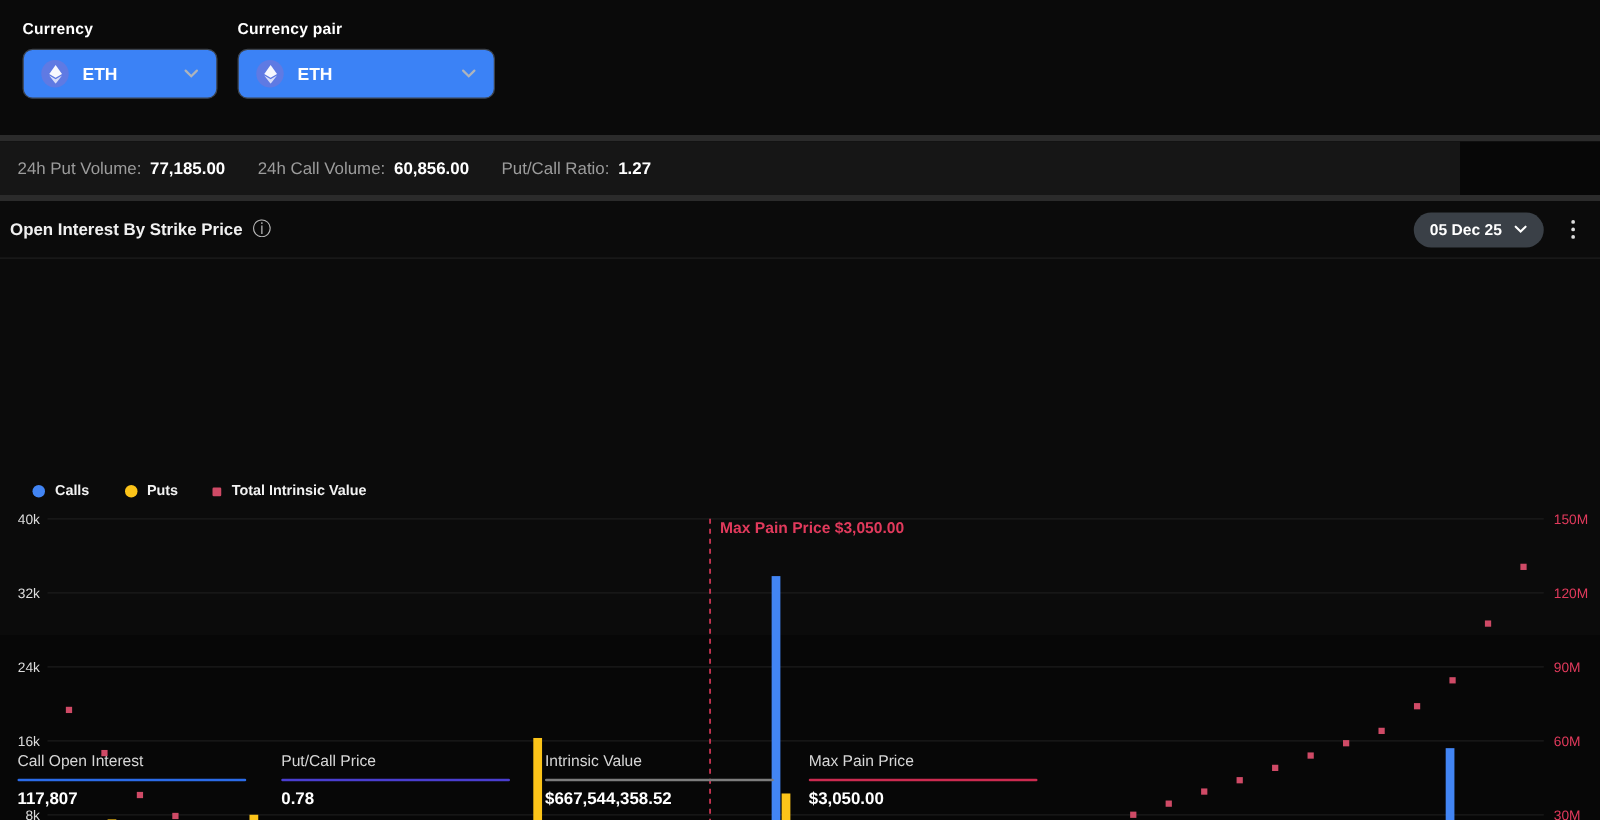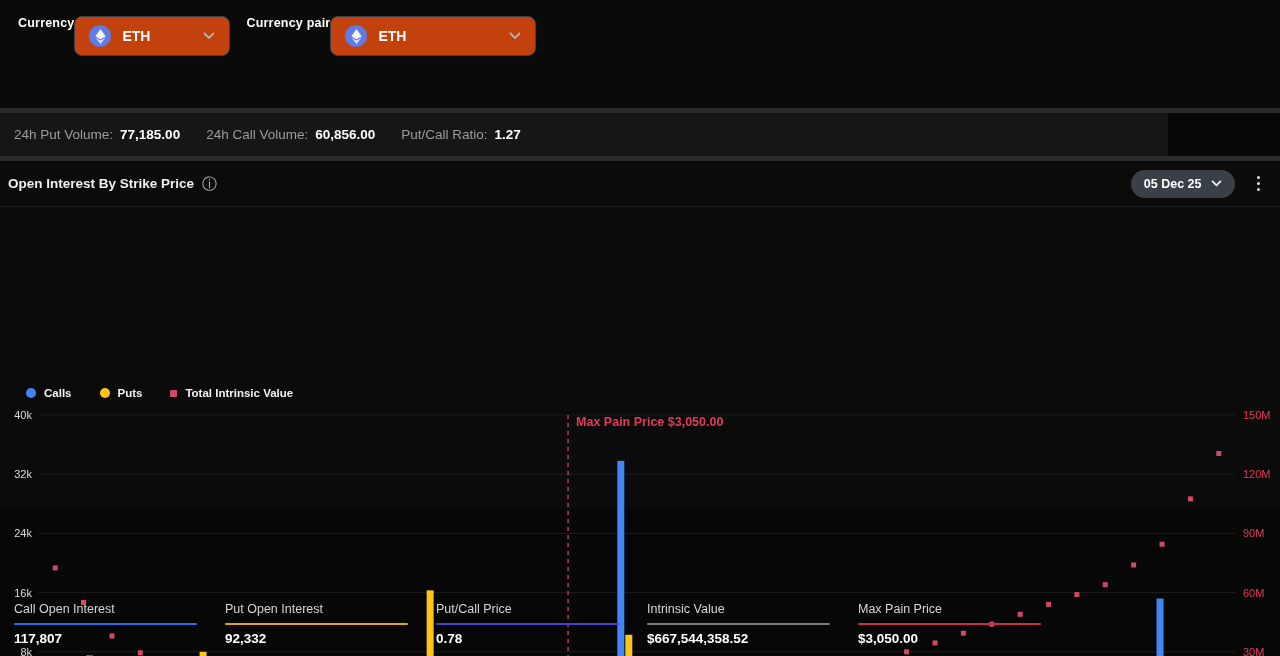--- a/index.html
+++ b/index.html
@@ -6,24 +6,24 @@
   html,body { background:#000; }
   .page {
     position:relative; width:1280px; height:656px; overflow:hidden;
     background:#070707;
     font-family:"Liberation Sans", sans-serif;
     -webkit-font-smoothing:antialiased;
   }
   
   .top-panel { position:absolute; top:0; left:0; width:1280px; height:108px; background:#0a0a0a; }
   .filters { display:flex; gap:16px; padding:16px 0 0 18px; }
-  .filter-group { display:flex; flex-direction:row; }
+  .filter-group { display:flex; flex-direction:column; }
   .filter-label { font-size:12.5px; font-weight:700; color:#ffffff; margin-bottom:9px; letter-spacing:.2px; }
   .dropdown {
-    height:40px; background:#c2410c; border:1px solid #3c424b; border-radius:8px;
+    height:40px; background:#3b82f6; border:1px solid #3c424b; border-radius:8px;
     display:flex; align-items:center; padding:0 14px; gap:11px; cursor:pointer;
   }
   .dd-currency { width:156px; }
   .dd-pair { width:206px; }
   .eth-icon { width:22px; height:22px; border-radius:50%; background:#5f7ae3; display:flex; align-items:center; justify-content:center; flex:none; }
   .dd-value { font-size:14px; font-weight:700; color:#ffffff; margin-right:auto; }
   .chev { flex:none; display:block; }
   
   .divider { position:absolute; left:0; width:1280px; height:5px; background:#2b2b2b; }
   .div1 { top:108px; } .div2 { top:156px; }
@@ -343,25 +343,20 @@
       </svg>
   </div>
 
   <div class="summary">
     <div class="card">
       <div class="card-label">Call Open Interest</div>
       <div class="card-underline" style="background: rgb(43, 107, 232);"></div>
       <div class="card-value">117,807</div>
     </div>
     <div class="card">
-      <div class="card-label">Put Open Interest</div>
-      <div class="card-underline" style="background: rgb(221, 166, 25);"></div>
-      <div class="card-value">92,332</div>
-    </div>
-    <div class="card">
       <div class="card-label">Put/Call Price</div>
       <div class="card-underline" style="background: rgb(74, 62, 208);"></div>
       <div class="card-value">0.78</div>
     </div>
     <div class="card">
       <div class="card-label">Intrinsic Value</div>
       <div class="card-underline" style="background: rgb(125, 125, 125);"></div>
       <div class="card-value">$667,544,358.52</div>
     </div>
     <div class="card">

